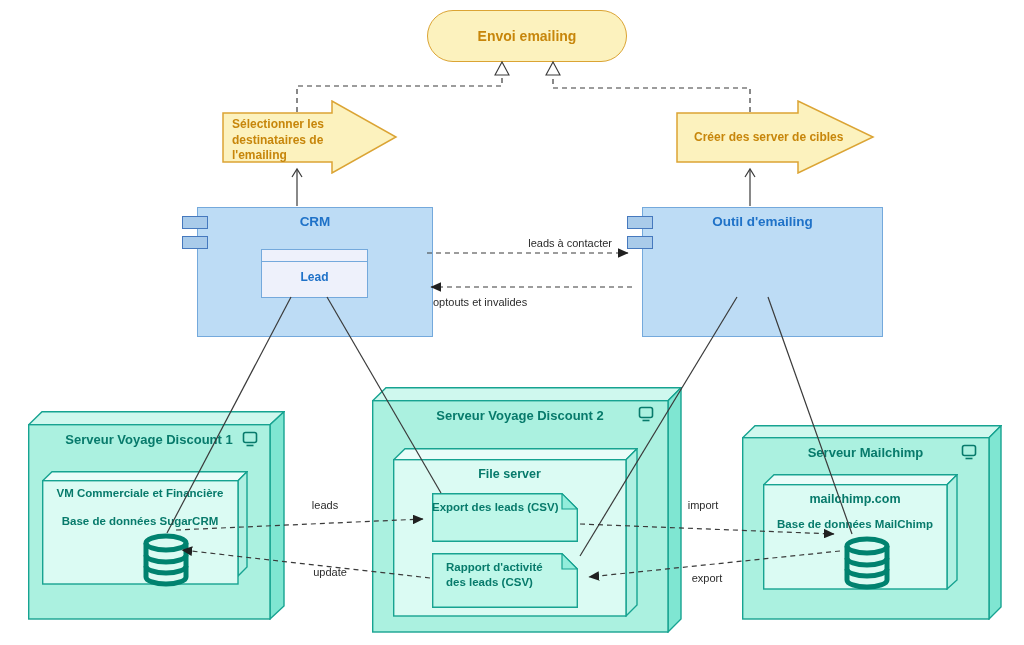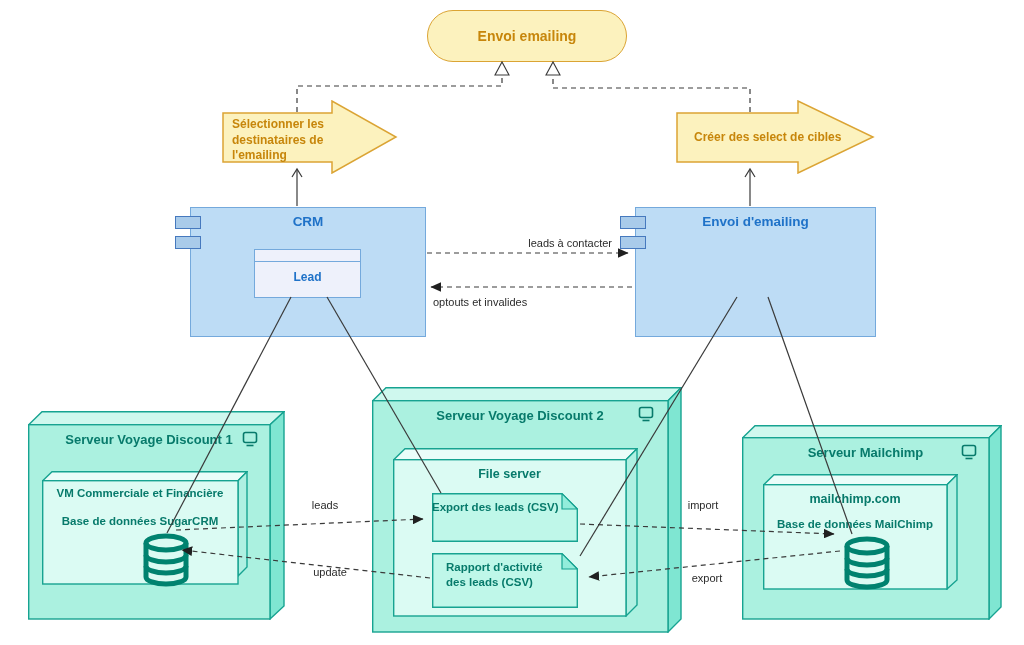--- a/index.html
+++ b/index.html
@@ -8,21 +8,21 @@
   .abs{position:absolute;}
 
   
   .pill{border:1.5px solid var(--process-border);background:var(--process-fill);
         border-radius:26px;color:var(--process-text);font-weight:bold;font-size:14px;
         display:flex;align-items:center;justify-content:center;box-sizing:border-box;}
   .proc-arrow polygon{fill:var(--process-fill);stroke:var(--process-border);stroke-width:1.5;}
   .proc-label{color:var(--process-text);font-weight:bold;font-size:12px;line-height:1.3;}
 
   
-  .component{background:var(--component-fill);border:1.4px solid var(--component-border);box-sizing:border-box;}
+  .component{background:var(--component-fill);border:1.4px solid var(--component-border);box-sizing:border-box;margin-left:7px;}
   .comp-title{color:var(--component-text);font-weight:bold;font-size:13.5px;text-align:center;padding-top:6px;}
   .tab{position:absolute;width:26px;height:13px;background:var(--component-tab-fill);
        border:1.6px solid var(--component-tab-border);box-sizing:border-box;}
   .dataobject{background:var(--object-fill);border:1.3px solid var(--component-border);box-sizing:border-box;}
   .dataobject .bar{height:11px;border-bottom:1.3px solid var(--component-border);}
   .dataobject .obj-label{color:var(--component-text);font-weight:bold;font-size:12px;text-align:center;padding-top:8px;}
 
   
   .face-top{fill:var(--node-top);stroke:var(--node-border);stroke-width:1.4;}
   .face-side{fill:var(--node-side);stroke:var(--node-border);stroke-width:1.4;}
@@ -59,35 +59,35 @@
     <svg class="proc-arrow" width="176" height="74">
       <polygon points="1,13 110,13 110,1 174,37 110,73 110,62 1,62"></polygon>
     </svg>
     <div class="abs proc-label" style="left:10px;top:17px;width:116px">Sélectionner les destinataires de l'emailing</div>
   </div>
 
   <div class="abs" style="left:676px;top:100px;width:199px;height:74px">
     <svg class="proc-arrow" width="199" height="74">
       <polygon points="1,13 122,13 122,1 197,37 122,73 122,62 1,62"></polygon>
     </svg>
-    <div class="abs proc-label" style="left:18px;top:30px;width:175px;white-space:nowrap">Créer des select de cibles</div>
+    <div class="abs proc-label" style="left:18px;top:30px;width:175px;white-space:nowrap">Créer des server de cibles</div>
   </div>
 
   <div class="abs component" style="left:190px;top:207px;width:236px;height:130px">
     <div class="comp-title">CRM</div>
     <div class="tab" style="left:-16px;top:8px"></div>
     <div class="tab" style="left:-16px;top:28px"></div>
     <div class="abs dataobject" style="left:63px;top:41px;width:107px;height:49px">
       <div class="bar"></div>
       <div class="obj-label">Lead</div>
     </div>
   </div>
 
   <div class="abs component" style="left:635px;top:207px;width:241px;height:130px">
-    <div class="comp-title">Envoi d'emailing</div>
+    <div class="comp-title">Outil d'emailing</div>
     <div class="tab" style="left:-16px;top:8px"></div>
     <div class="tab" style="left:-16px;top:28px"></div>
   </div>
 
   <div class="abs" style="left:28px;top:411px;width:257px;height:209px">
     <svg width="257" height="209">
       <polygon class="face-top" points="0.7,13.7 14,0.7 256,0.7 242,13.7"></polygon>
       <polygon class="face-side" points="242,13.7 256,0.7 256,195 242,208"></polygon>
       <rect class="face-front" x="0.7" y="13.7" width="241.3" height="194.3"></rect>
     </svg>

